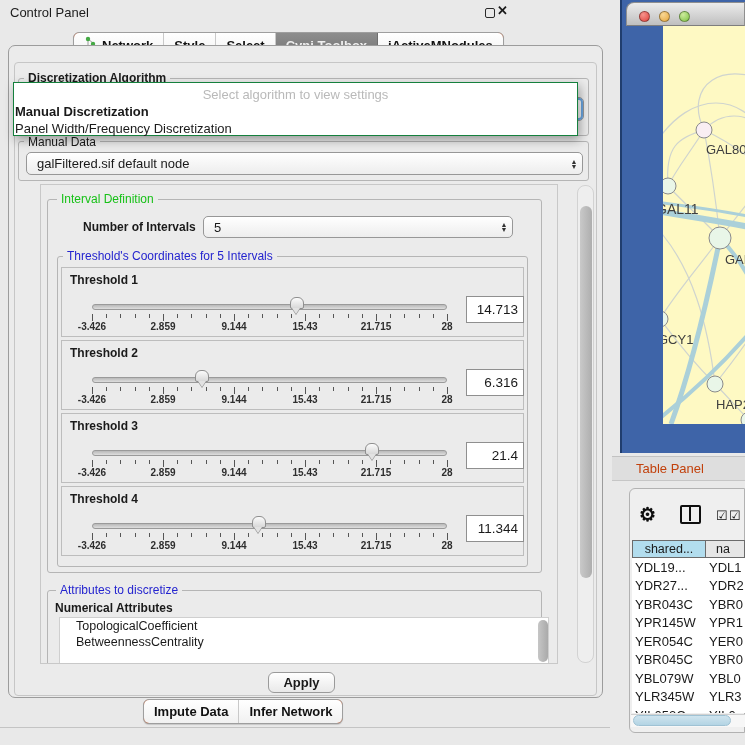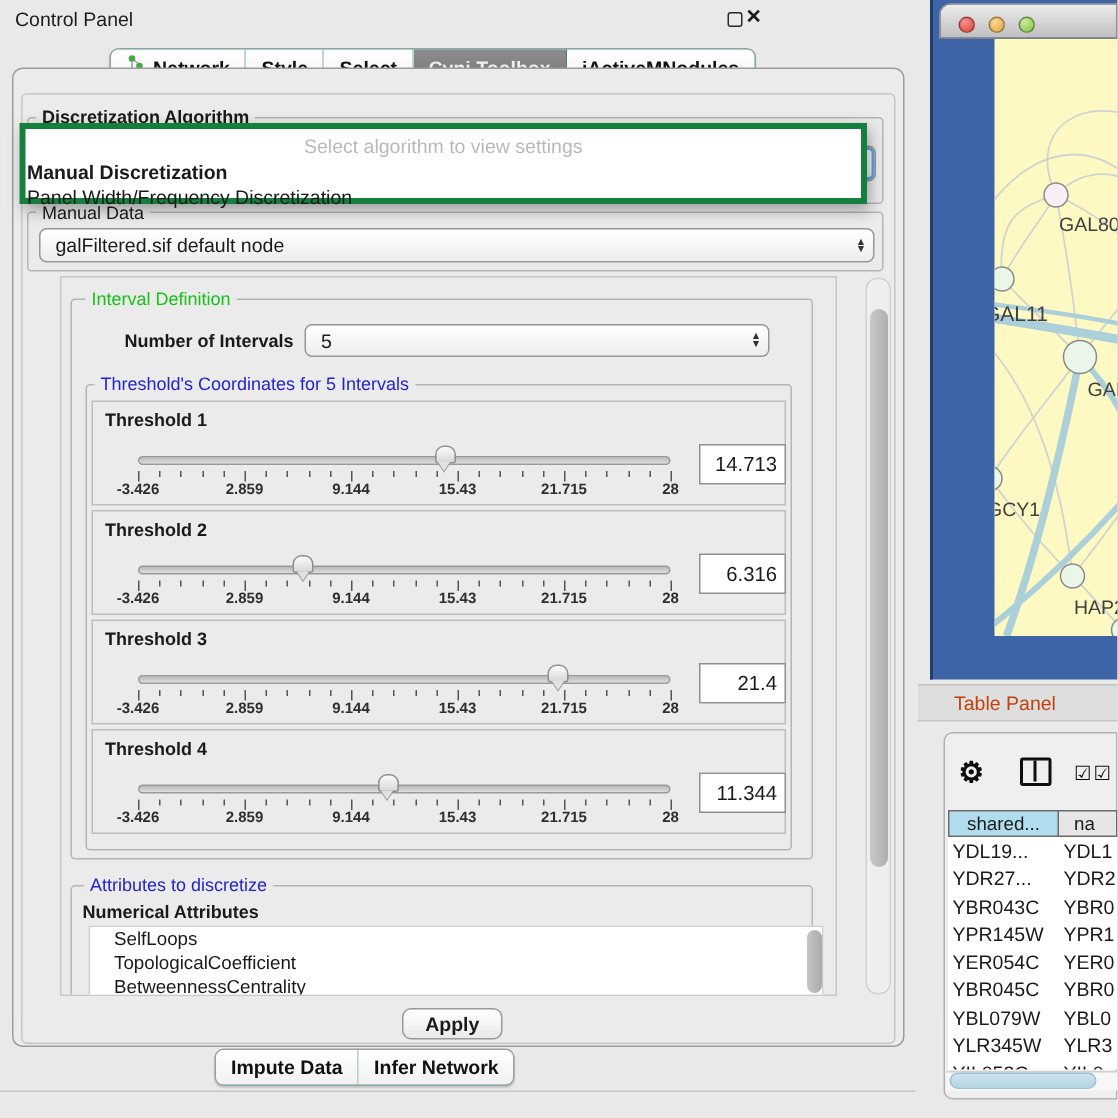--- a/index.html
+++ b/index.html
@@ -5,40 +5,40 @@
   * { margin:0; padding:0; box-sizing:border-box; }
   html,body { width:745px; height:745px; }
   body { font-family:"Liberation Sans", sans-serif; background:#e9e9e9; position:relative; overflow:hidden; color:#1a1a1a; }
   .abs { position:absolute; }
 
   
   #titlebar-text { left:10px; top:5px; font-size:13px; color:#1c1c1c; }
   #float-icon { left:485px; top:8px; width:10px; height:10px; border:1.6px solid #2a2a2a; border-radius:2px; }
   #close-icon { left:497px; top:3px; font-size:13px; font-weight:bold; color:#1a1a1a; }
 
-  .seg-tabs { display:flex; height:26px; border:1px solid #9e9e9e; border-radius:6px; background:#5eead4; overflow:hidden;
+  .seg-tabs { display:flex; height:26px; border:1px solid #9e9e9e; border-radius:6px; background:#c2410c; overflow:hidden;
               box-shadow:0 1px 1px rgba(0,0,0,.15); }
   .seg-tab { display:flex; align-items:center; justify-content:center; padding:0 10px; font-size:13px; font-weight:bold;
              color:#111; background:linear-gradient(#ffffff,#f1f1f1); border-right:1px solid #c9c9c9; cursor:default; }
   .seg-tab:last-child { border-right:none; }
   .seg-tab.sel { background:linear-gradient(#8d8d8d,#747474); color:#efefef; border-right-color:#6e6e6e; }
 
   #main-panel { left:8px; top:45px; width:595px; height:653px; border:1px solid #9c9c9c; border-radius:7px; background:#ebebeb; }
   #sub-panel  { left:14px; top:62px; width:583px; height:634px; border:1px solid #c6c6c6; border-radius:4px; background:#ebebeb; }
 
   .groupbox { border:1px solid #b5b5b5; border-radius:3px; background:#ebebeb; }
   .grouplabel { font-size:12px; background:#ebebeb; padding:0 4px; white-space:nowrap; }
 
   .combo { border:1px solid #979797; border-radius:5px; background:linear-gradient(#ffffff,#ededed);
            display:flex; align-items:center; font-size:13px; }
   .combo .val { flex:1; padding-left:10px; white-space:nowrap; overflow:hidden; }
   .combo .arrows { width:16px; display:flex; flex-direction:column; align-items:center; line-height:5px; font-size:7px; color:#333; }
 
   
-  #algo-popup { left:13px; top:82px; width:565px; height:54px; background:#ffffff; border:4px solid #15803d;
+  #algo-popup { left:13px; top:82px; width:565px; height:54px; background:#ffffff; border:1px solid #15803d;
                 box-shadow:2px 4px 10px rgba(0,0,0,.35); z-index:40; }
   .popup-item { font-size:13px; line-height:17px; white-space:nowrap; }
   #popup-placeholder { text-align:center; color:#b9b9b9; padding-top:3px; }
   #popup-item-0 { font-weight:bold; padding-left:1px; }
   #popup-item-1 { padding-left:1px; }
 
   
   #viewport { left:40px; top:184px; width:518px; height:480px; border:1px solid #c8c8c8; background:#ebebeb; overflow:hidden; }
   #v-scroll-track { left:577px; top:185px; width:17px; height:478px; background:#eeeeee; border:1px solid #d2d2d2; border-radius:8px; }
   #v-scroll-thumb { left:580px; top:206px; width:12px; height:372px; background:linear-gradient(90deg,#c9c9c9,#aeaeae); border-radius:6px; }
@@ -315,21 +315,20 @@
         <div class="tick" style="left: 385px; height: 7px;"></div>
         <div class="tick-label" style="left: 385px;">28</div>
         <div class="thr-value">11.344</div>
       </div>
     </div>
 
   <div class="abs groupbox" style="left:6px; top:405px; width:495px; height:90px;"></div>
   <div class="abs grouplabel blue-label" style="left:15px; top:398px;">Attributes to discretize</div>
   <div class="abs" style="left:14px; top:416px; font-size:12px; font-weight:bold;">Numerical Attributes</div>
   <div class="abs" id="attr-list">
-      <div class="attr-item">SelfLoops</div>
       <div class="attr-item">TopologicalCoefficient</div>
       <div class="attr-item">BetweennessCentrality</div>
     </div>
   <div id="attr-scroll-thumb"></div>
 </div>
 <div class="abs" id="v-scroll-track"></div>
 <div class="abs" id="v-scroll-thumb"></div>
 
 <div class="abs" id="apply-btn">Apply</div>
 

